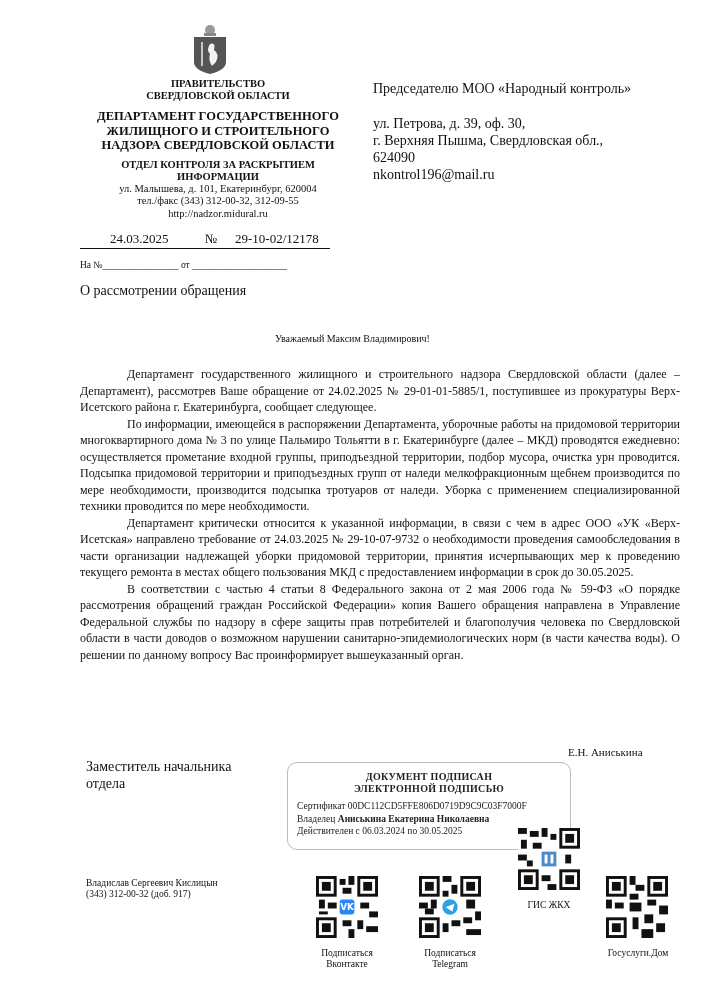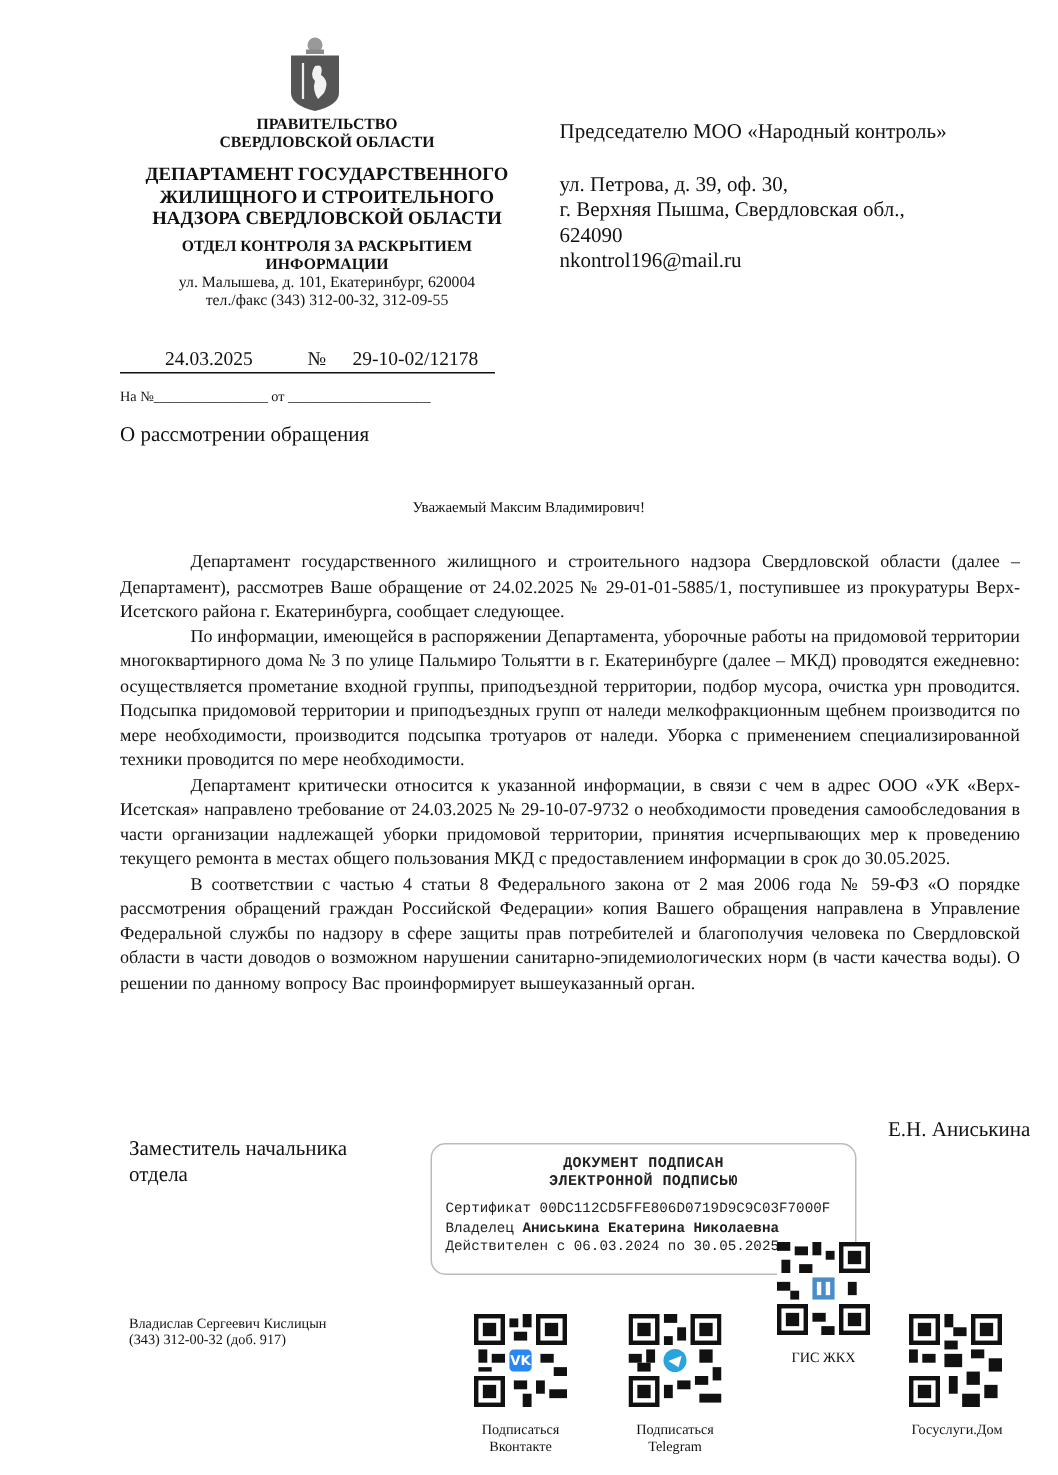--- a/index.html
+++ b/index.html
@@ -16,22 +16,22 @@
   .regline .nsign { position: absolute; left: 125px; top: 1px; }
   .regline .num { position: absolute; left: 155px; top: 1px; }
   .na { left: 80px; top: 260px; font-size: 9.5px; white-space: nowrap; }
   .subject { left: 80px; top: 283px; font-size: 14px; }
   .recipient { left: 373px; top: 80px; font-size: 14px; line-height: 17px; }
   .recipient p { margin: 0; }
   .greet { left: 0; top: 333px; width: 705px; text-align: center; font-size: 10px; }
   .body { left: 80px; top: 366px; width: 600px; font-size: 12px; line-height: 16.5px; text-align: justify; }
   .body p { margin: 0; text-indent: 47px; }
   .sig-title { left: 86px; top: 746px; font-size: 14px; line-height: 17px; margin-top: 12px; }
-  .sig-name { left: 592px; top: 746px; font-size: 14px; }
-  .stamp { left: 287px; top: 762px; width: 282px; height: 86px; border: 1px solid #bbb; border-radius: 10px; font-size: 10px; color: #222; font-family: Liberation Mono, monospace; }
+  .sig-name { left: 568px; top: 746px; font-size: 11px; }
+  .stamp { left: 287px; top: 762px; width: 282px; height: 86px; border: 1px solid #bbb; border-radius: 10px; font-size: 10px; color: #222; }
   .stamp .t { text-align: center; font-weight: bold; font-size: 10px; line-height: 12px; margin-top: 8px; letter-spacing: 0.3px; }
   .stamp .l { margin-left: 9px; line-height: 12.5px; font-size: 9.5px; }
   .stamp .l b { font-weight: bold; }
   .perf { left: 86px; top: 878px; font-size: 9.5px; line-height: 11px; }
   .qr { width: 62px; height: 62px; }
   .qr-label { width: 90px; text-align: center; font-size: 9.5px; line-height: 11px; }
 </style>
 </head>
 <body>
 
@@ -54,20 +54,21 @@
     <div>ДЕПАРТАМЕНТ ГОСУДАРСТВЕННОГО</div>
     <div>ЖИЛИЩНОГО И СТРОИТЕЛЬНОГО</div>
     <div>НАДЗОРА СВЕРДЛОВСКОЙ ОБЛАСТИ</div>
   </div>
   <div class="otdel">
     <div>ОТДЕЛ КОНТРОЛЯ ЗА РАСКРЫТИЕМ</div>
     <div>ИНФОРМАЦИИ</div>
   </div>
   <div class="contact">ул. Малышева, д. 101, Екатеринбург, 620004</div>
   <div class="contact">тел./факс (343) 312-00-32, 312-09-55</div>
+  <div class="contact">http://nadzor.midural.ru</div>
 </div>
 
 <div class="abs regline">
   <span class="d">24.03.2025</span>
   <span class="nsign">№</span>
   <span class="num">29-10-02/12178</span>
 </div>
 <div class="abs na">На №________________ от ____________________</div>
 <div class="abs subject">О рассмотрении обращения</div>
 

